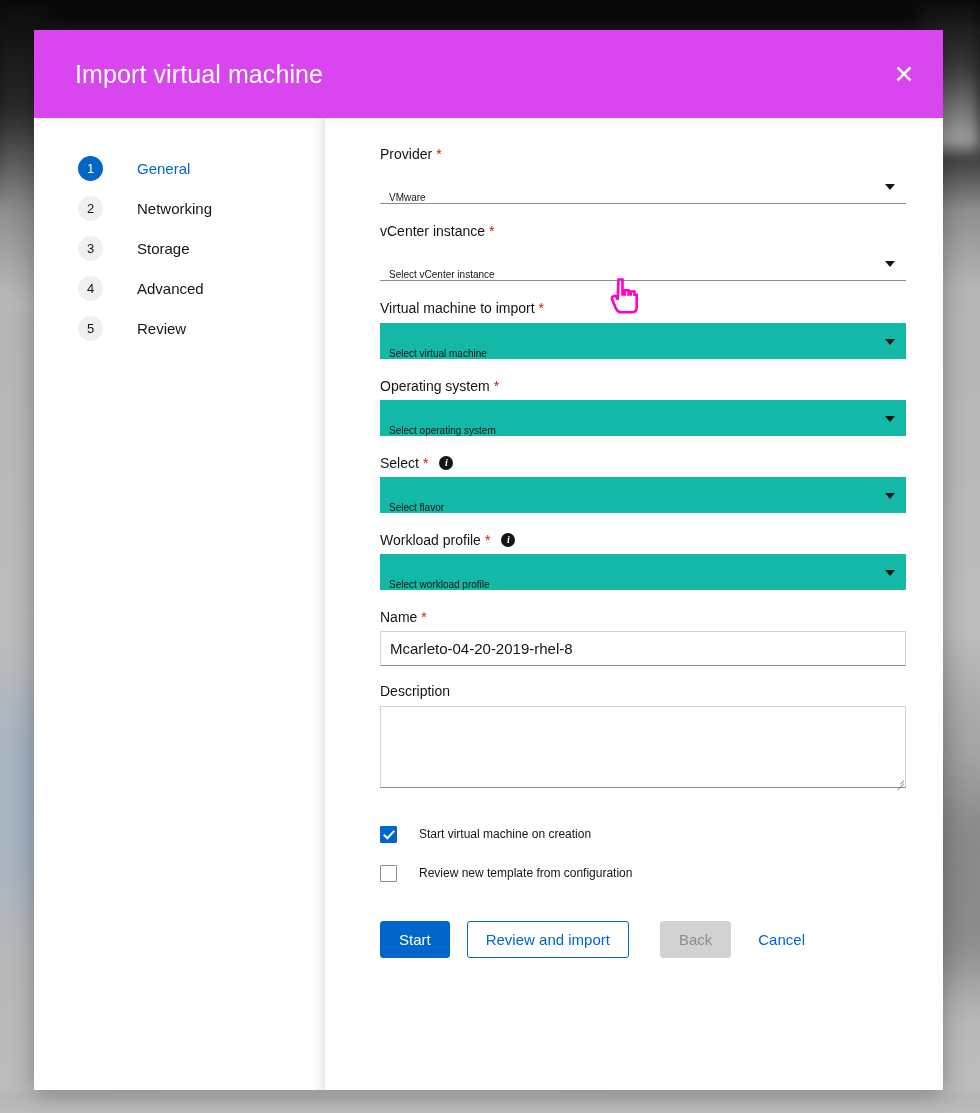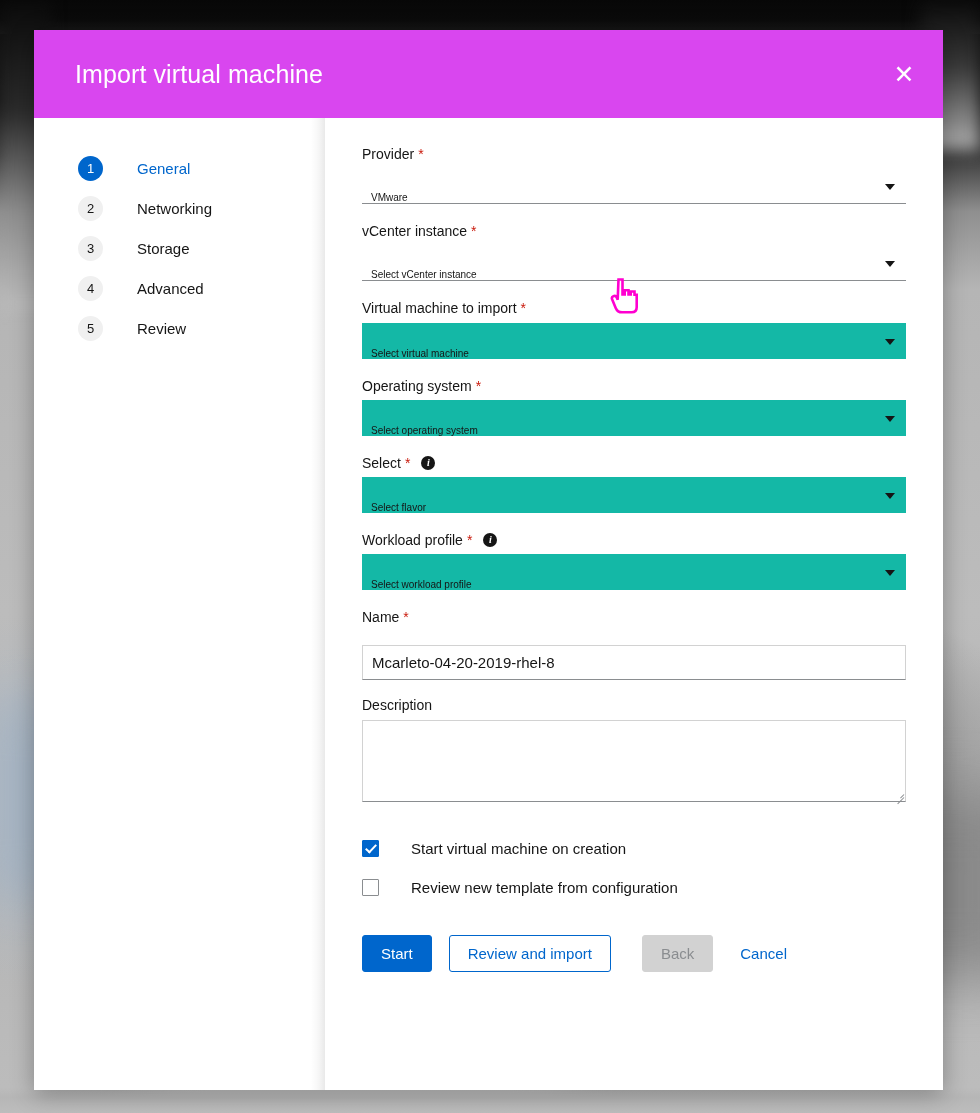--- a/index.html
+++ b/index.html
@@ -184,21 +184,21 @@
     color: #151515;
     text-align: center;
   }
   .wizard-step.current .step-label {
     color: #0066cc;
   }
 
   
   .wizard-main {
     flex: 1 1 auto;
-    padding: 27px 37px 0 37px;
+    padding: 27px 37px 0 55px;
     box-sizing: border-box;
     overflow: hidden;
     display: flex;
     flex-direction: column;
   }
 
   .form-group { margin-bottom: 18px; }
   .form-group.tight { margin-bottom: 16px; }
 
   .field-label {
@@ -269,21 +269,20 @@
     height: 35px;
     box-sizing: border-box;
     border: 1px solid #d2d2d2;
     border-bottom: 1px solid #8a8d90;
     background: #ffffff;
     font-size: 15px;
     color: #151515;
     padding: 0 9px;
     font-family: "Liberation Sans", sans-serif;
     outline: none;
-    margin-top: 14px;
   }
 
   .textarea-wrap { position: relative; }
   .textarea-control {
     width: 100%;
     height: 82px;
     box-sizing: border-box;
     border: 1px solid #d2d2d2;
     border-bottom: 1px solid #8a8d90;
     background: #ffffff;
@@ -335,22 +334,22 @@
   .check-box.checked::after {
     content: "";
     position: absolute;
     left: 5px; top: 1px;
     width: 4px; height: 9px;
     border: solid #ffffff;
     border-width: 0 2px 2px 0;
     transform: rotate(43deg);
   }
   .check-label {
-    margin-left: 32px;
-    font-size: 15px;
+    margin-left: 22px;
+    font-size: 12px;
     color: #151515;
   }
 
   .footer-row {
     display: flex;
     align-items: center;
     margin-top: 39px;
   }
   .btn {
     font-family: "Liberation Sans", sans-serif;

